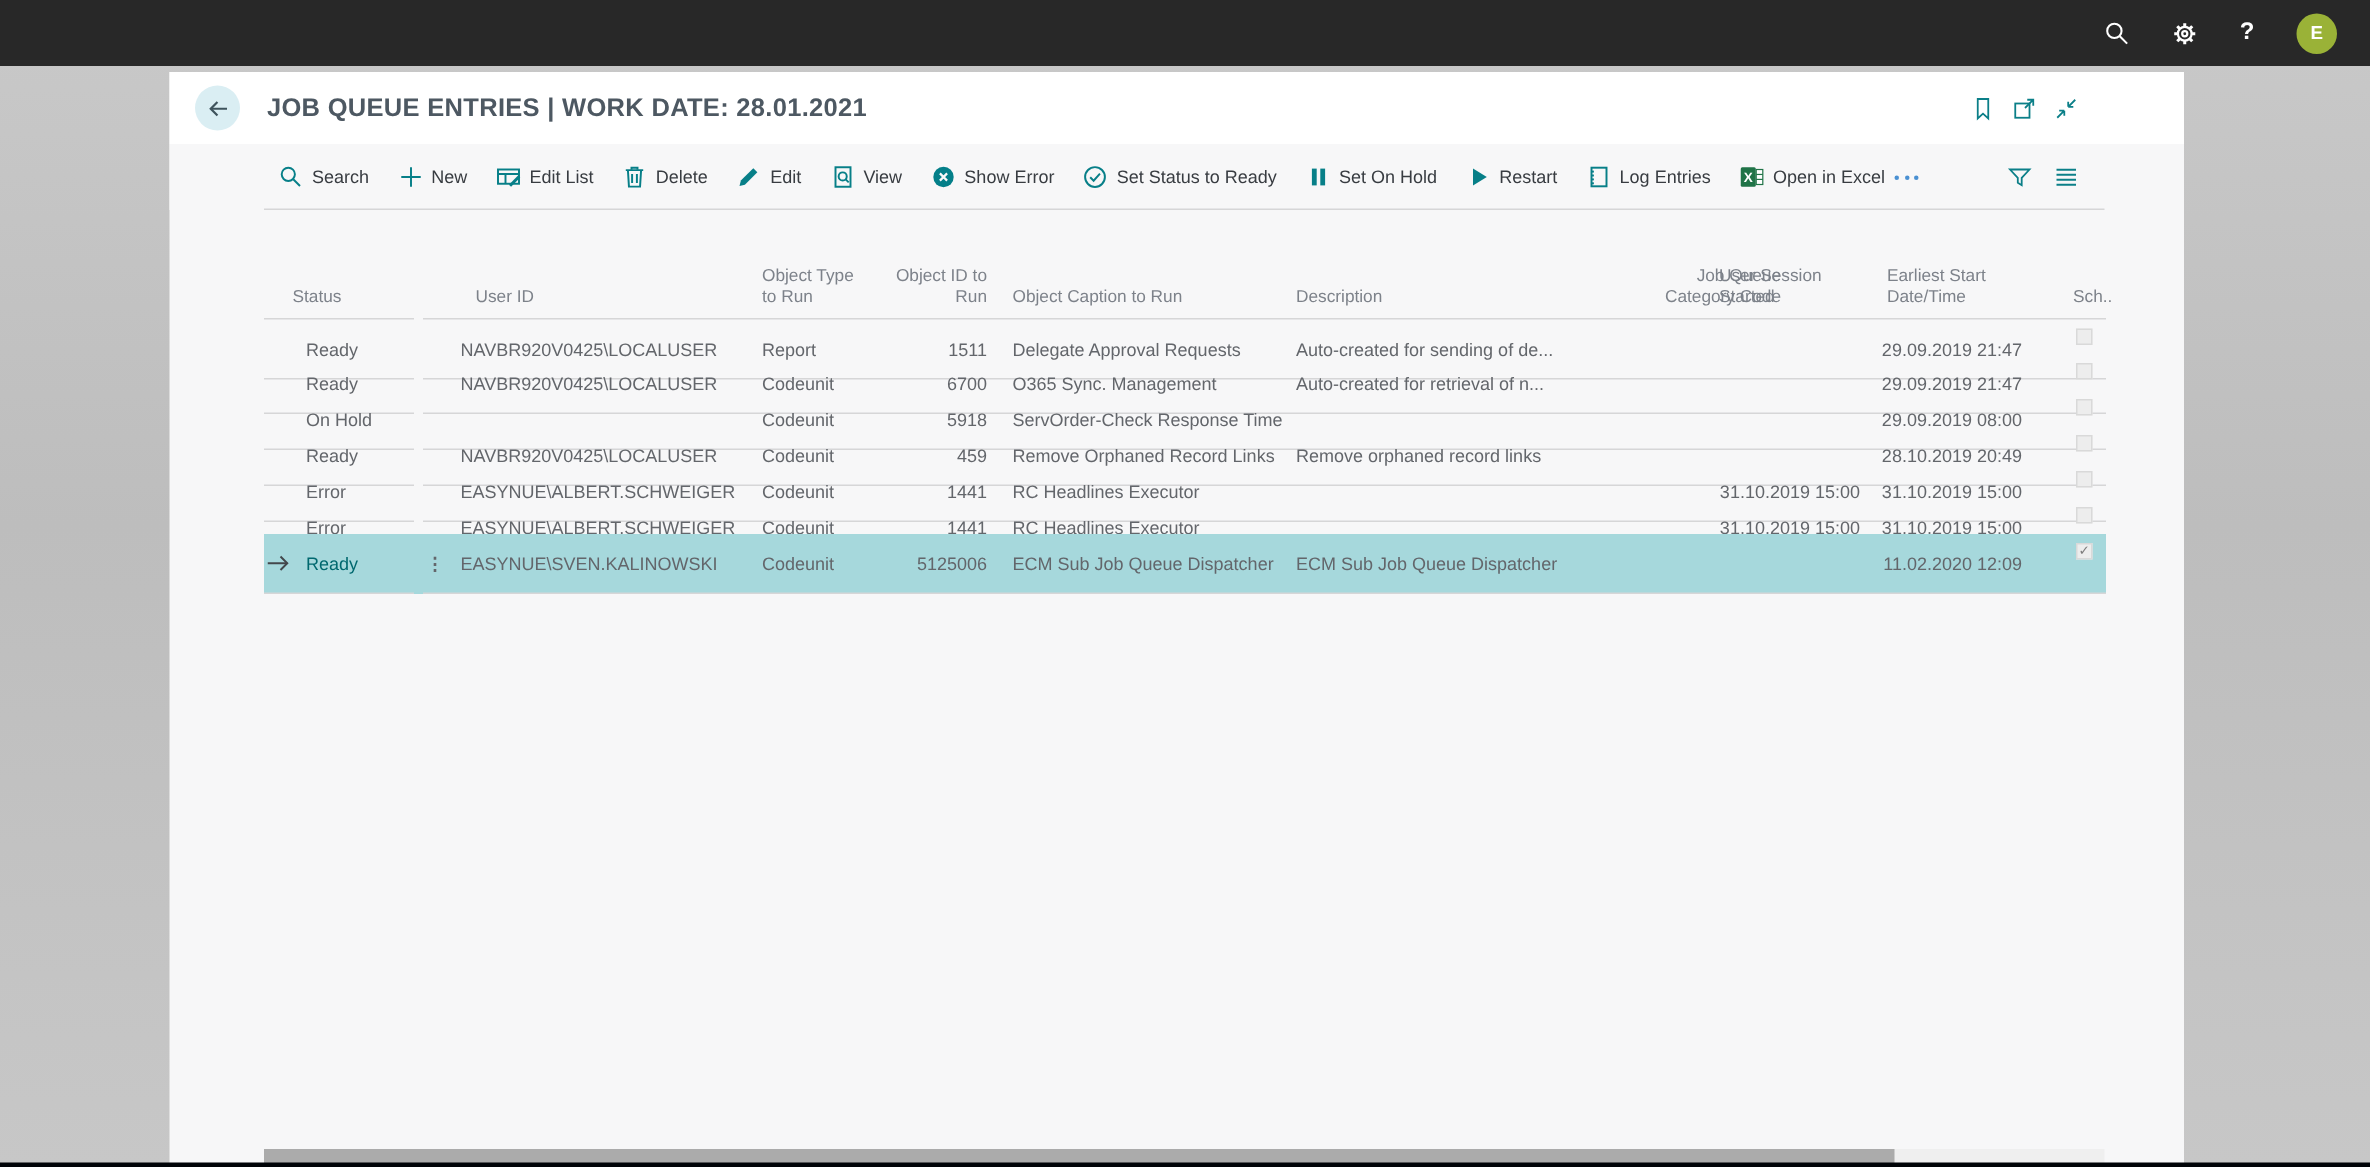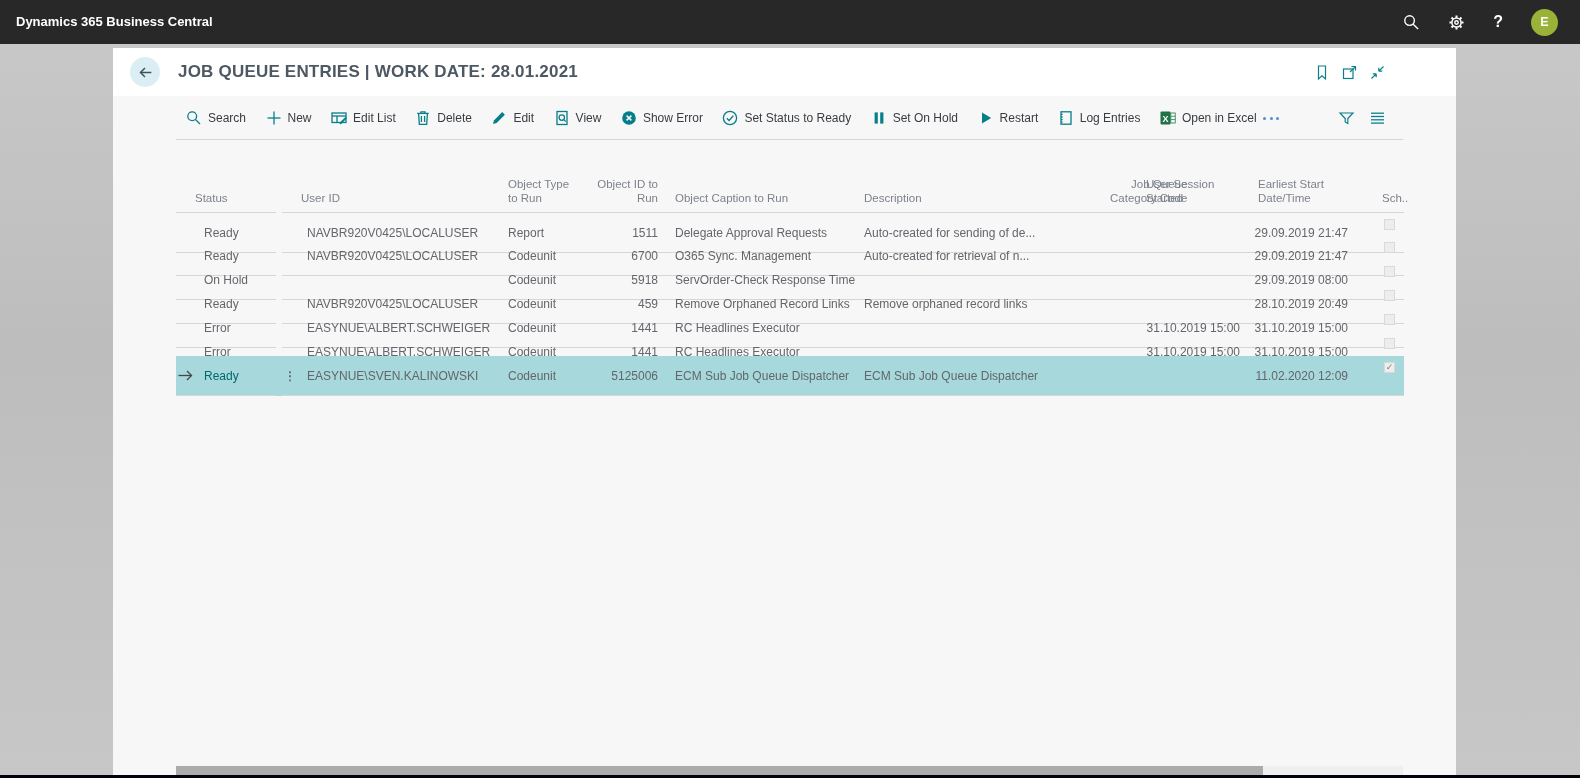--- a/index.html
+++ b/index.html
@@ -53,39 +53,38 @@
   .userid { left:194px; }
   .objtype { left:395px; }
   .objid { left:452px; width:93px; justify-content:flex-end; }
   .caption { left:562px;text-align:right; }
   .desc { left:751px; }
   .session { left:1000px; width:127px; justify-content:flex-end; }
   .earliest { left:1130px; width:105px; justify-content:flex-end; }
   .chk { position:absolute; left:1271px; top:6px; width:11px; height:11px; background:#ededed; border:1px solid #d9d9d9; font-size:9px; line-height:9px; color:#7e7e7e; text-align:center; }
 
   
-  .h-status { left:82px; } .h-userid { left:188px; } .h-objtype { left:395px; }
+  .h-status { left:82px; } .h-userid { left:204px; } .h-objtype { left:395px; }
   .h-objid { left:452px; width:93px; } .h-caption { left:562px;margin-top:28px; } .h-desc { left:751px; }
   .h-category { left:997px;text-align:right; } .h-session { left:1033px; } .h-earliest { left:1145px; }
   .h-sch { left:1269px; }
 
   
   .hscroll { position:absolute; left:63px; top:718px; width:1227px; height:10px; background:#efefef; }
   .hscroll .thumb { position:absolute; left:0; top:0; width:1087px; height:10px; background:#ababab; }
 
   .bottom-black { position:absolute; left:0; top:775px; width:1580px; height:3px; background:#000307; }
 
   svg.teal { stroke:#077f88; fill:none; stroke-width:1.3; }
   svg.teal-fill { fill:#077f88; stroke:none; }
 </style>
 </head>
 <body>
 
 <div class="topbar">
-  <span class="app-title">Dynamics 365 Business Central</span>
   <div class="topbar-icons">
     <span class="slot">
       <svg class="tb-icon" viewBox="0 0 16 16" fill="none" stroke="#ffffff" stroke-width="1.3">
           <circle cx="6.2" cy="6.2" r="4.5"></circle>
           <line x1="9.6" y1="9.6" x2="14.2" y2="14.2"></line>
         </svg>
     </span>
     <span class="slot">
       <svg class="tb-icon" viewBox="0 0 16 16" fill="none" stroke="#ffffff" stroke-width="1.4">
         <circle cx="8" cy="8" r="4.3"></circle>

